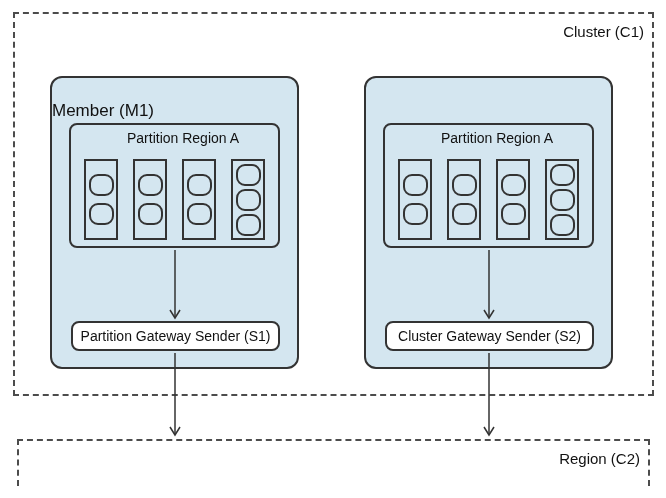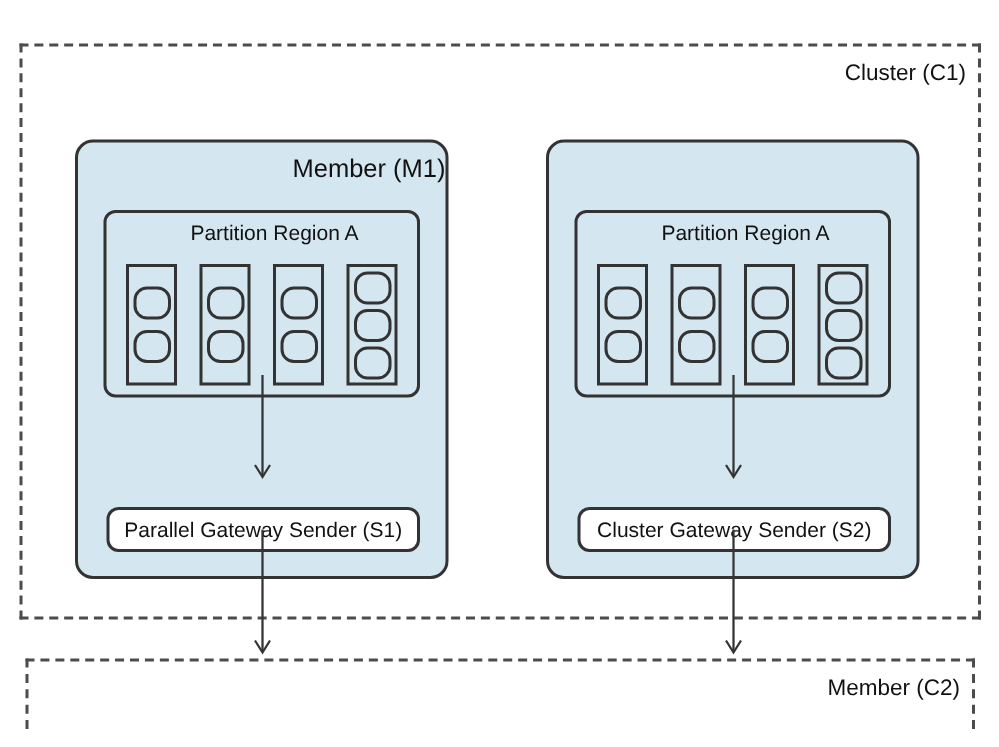--- a/index.html
+++ b/index.html
@@ -15,21 +15,21 @@
     overflow: hidden;
     background: var(--bg, #ffffff);
     color: var(--text, #111111);
   }
   .cluster {
     position: absolute;
     border: 2px dashed var(--dash, #4c4c4c);
     box-sizing: border-box;
     background: transparent;
   }
-  .cluster-c1 { left: 13px; top: 29px; width: 641px; height: 384px; text-decoration: underline; }
+  .cluster-c1 { left: 13px; top: 12px; width: 641px; height: 384px; text-decoration: underline; }
   .cluster-c2 { left: 17px; top: 439px; width: 633px; height: 47px; border-bottom: none; }
   .cluster-label {
     position: absolute;
     top: 9px;
     right: 8px;
     font-size: 15px;
     line-height: 17px;
     color: var(--text, #111111);
     white-space: nowrap;
   }
@@ -39,22 +39,22 @@
     width: 249px;
     height: 293px;
     box-sizing: border-box;
     background: var(--member-fill, #d4e6f0);
     border: 2px solid var(--line, #333333);
     border-radius: 12px;
   }
   .member-m1 { left: 35px; }
   .member-m2 { left: 349px; }
   .member-label {
-    padding-top: 8px;
-    text-align: right;
+    padding-top: 23px;
+    text-align: left;
     font-size: 17px;
     line-height: 19px;
     white-space: nowrap;
   }
   .partition {
     position: absolute;
     left: 17px;
     top: 45px;
     width: 211px;
     height: 125px;
@@ -155,21 +155,21 @@
               <div class="entry"></div>
             </div>
             <div class="bucket tight">
               <div class="entry"></div>
               <div class="entry"></div>
               <div class="entry"></div>
             </div>
           </div>
       </div>
       <div class="sender">
-        <span>Parallel Gateway Sender (S1)</span>
+        <span>Partition Gateway Sender (S1)</span>
       </div>
     </div>
 
     <div class="member member-m2">
       <div class="partition">
         <div class="partition-label">Partition Region A</div>
         <div class="buckets">
             <div class="bucket">
               <div class="entry"></div>
               <div class="entry"></div>
@@ -189,21 +189,21 @@
             </div>
           </div>
       </div>
       <div class="sender">
         <span>Cluster Gateway Sender (S2)</span>
       </div>
     </div>
   </div>
 
   <div class="cluster cluster-c2">
-    <div class="cluster-label">Member (C2)</div>
+    <div class="cluster-label">Region (C2)</div>
   </div>
 
   <svg class="arrow-layer" viewBox="0 0 666 498" xmlns="http://www.w3.org/2000/svg">
     <g stroke="#333333" stroke-width="1.5" fill="none">
 
       <g>
         <line x1="175" y1="250" x2="175" y2="317"></line>
         <polyline points="170,310 175,318 180,310"></polyline>
       </g>
 

